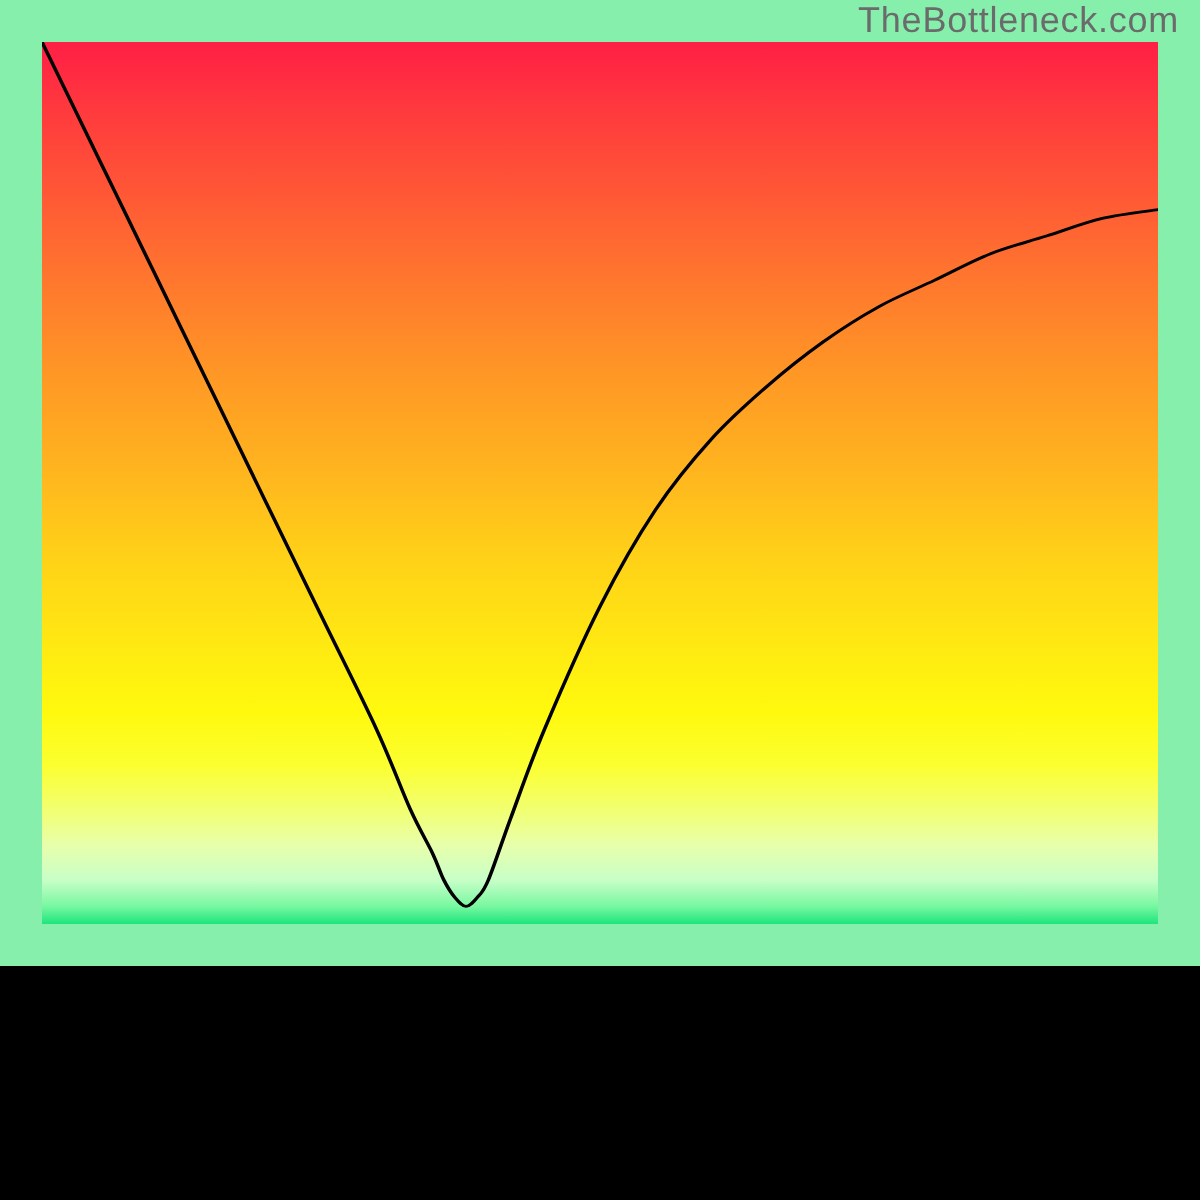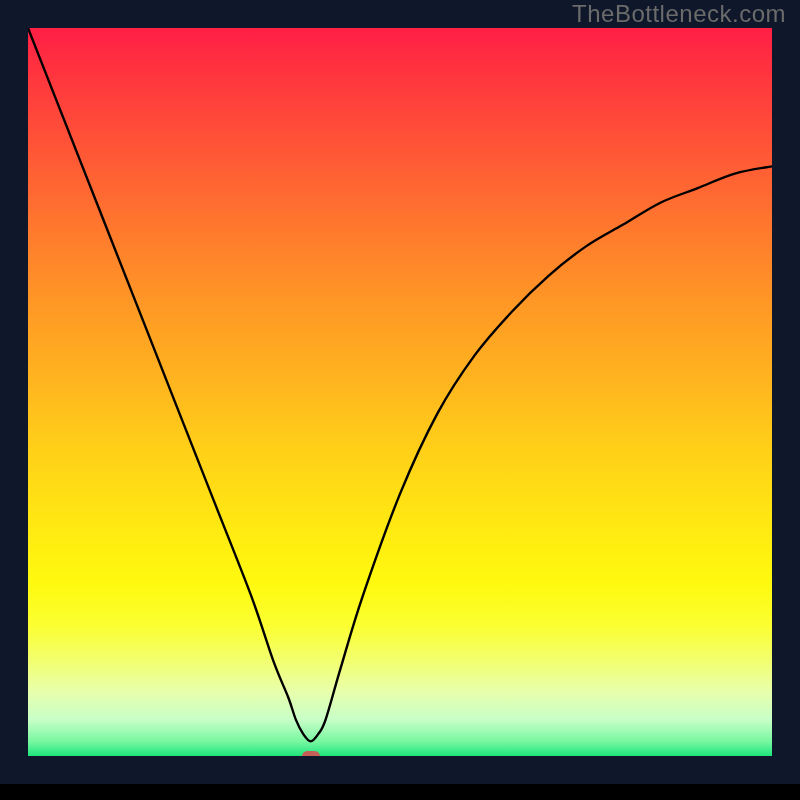--- a/index.html
+++ b/index.html
@@ -7,22 +7,22 @@
     padding: 0;
     width: 800px;
     height: 800px;
     background: #000000;
     overflow: hidden;
     font-family: Arial, Helvetica, sans-serif;
   }
   .frame {
     position: relative;
     width: 800px;
-    height: 784px;
-    background: #0f172a;
+    height: 644px;
+    background: #86efac;
     text-decoration: underline;
   }
   .watermark {
     position: absolute;
     top: 0;
     right: 14px;
     color: #6b6b6b;
     font-size: 24px;
     font-weight: 400;
     letter-spacing: 0.5px;

